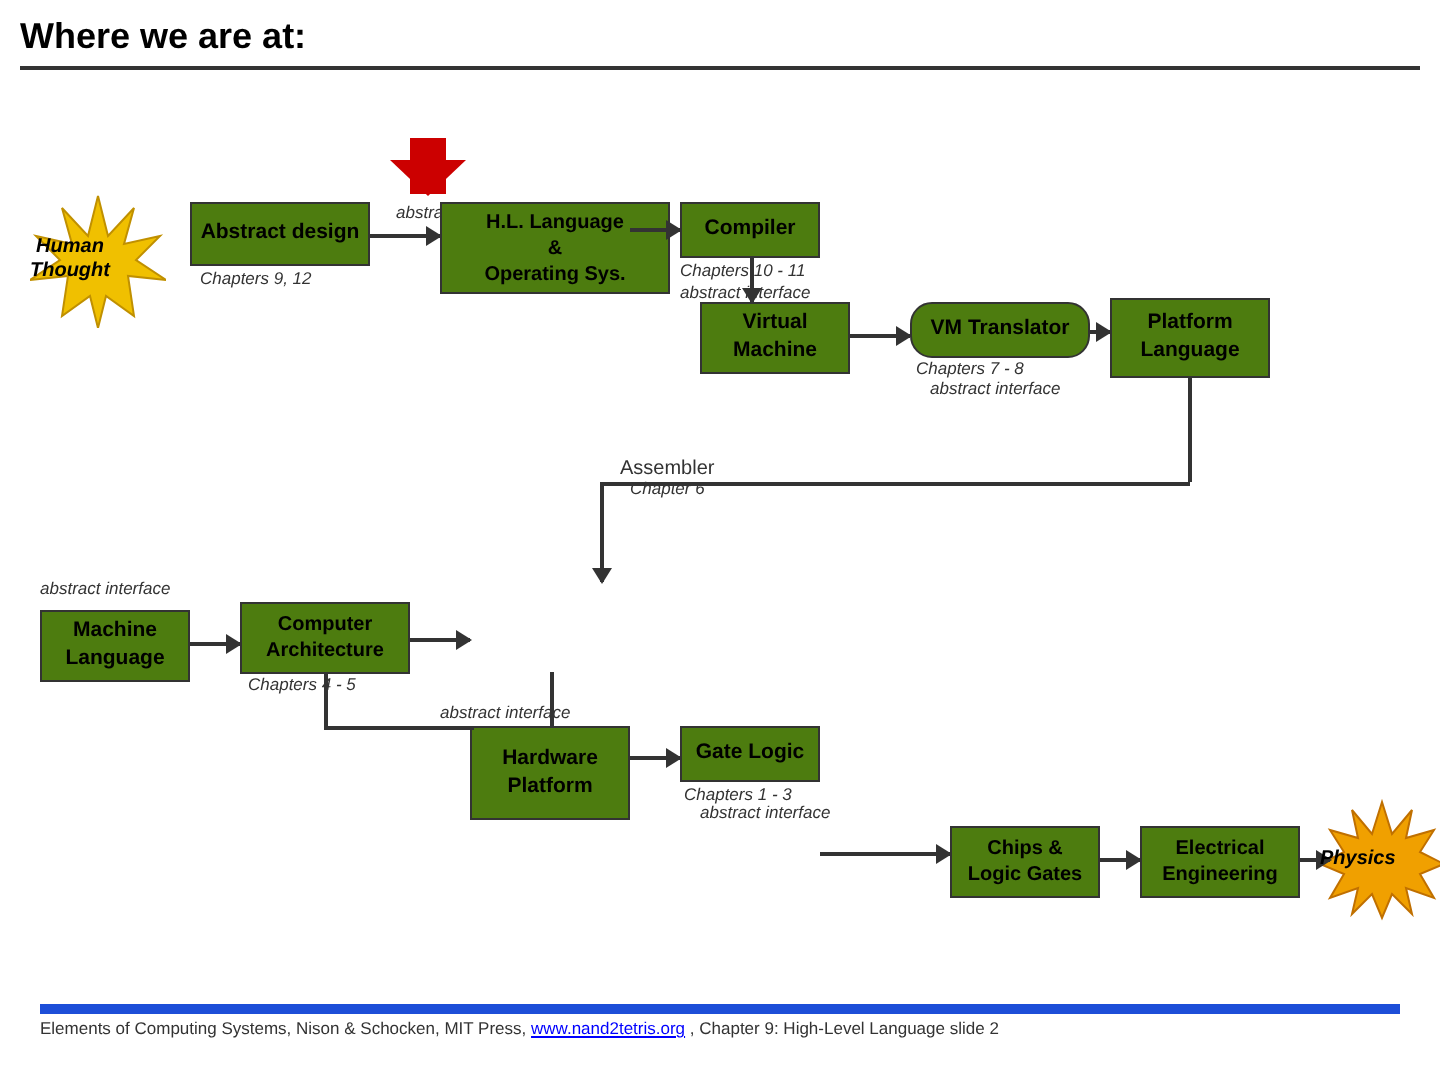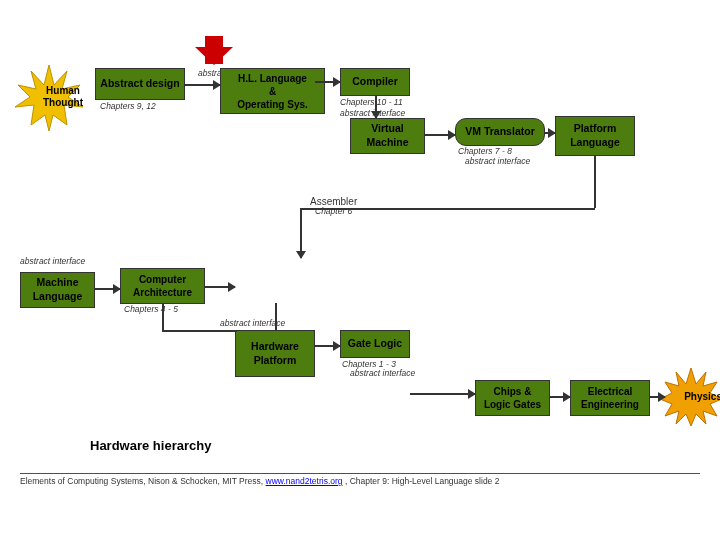--- a/index.html
+++ b/index.html
@@ -31,27 +31,28 @@
       position: relative;
       width: 100%;
       height: 480px;
     }
 
     
     .starburst {
       position: absolute;
       display: flex;
       align-items: center;
-      justify-content: flex-end;
+      justify-content: flex-start;
       text-align: center;
       font-weight: bold;
       font-size: 10px;
       color: #000;
       width: 68px;
       height: 68px;
+      font-style: italic;
     }
     .starburst svg {
       position: absolute;
       top: 0; left: 0;
       width: 100%; height: 100%;
     }
     .starburst-text {
       position: relative;
       z-index: 1;
       line-height: 1.2;
@@ -139,21 +140,21 @@
     }
 
     
     .footer {
       position: absolute;
       bottom: 2px;
       left: 10px;
       right: 10px;
       font-size: 8.5px;
       color: #333;
-      border-top: 1px solid #1d4ed8;
+      border-top: 5px solid #1d4ed8;
       padding-top: 2px;
     }
     .footer a {
       color: #00f;
       text-decoration: underline;
     }
 
     
     .h-line {
       position: absolute;
@@ -163,20 +164,21 @@
     .v-line {
       position: absolute;
       width: 1.5px;
       background: #333;
     }
   </style>
 </head>
 <body>
 
 <div class="page">
+  <div class="page-title">Where we are at:</div>
 
   <div class="main-content">
 
 
     <div class="starburst" style="left:5px; top:55px;">
       <svg viewBox="0 0 68 68" xmlns="http://www.w3.org/2000/svg">
         <polygon points="34,2 39,22 52,8 47,26 65,22 53,34 68,44 49,42 52,62 38,52 34,68 30,52 16,62 19,42 0,44 15,34 3,22 21,26 16,8 29,22" fill="#f0c000" stroke="#c09000" stroke-width="1"></polygon>
       </svg>
       <div class="starburst-text" style="white-space:pre-line;">Human
 Thought</div>
@@ -187,21 +189,21 @@
     </div>
 
     <div class="label-small" style="left:90px; top:93px;">Chapters 9, 12</div>
 
     <div class="arrow-down-red" style="left:195px; top:28px; height:28px;"></div>
 
     <div class="label-small" style="left:188px; top:60px;">abstract interface</div>
 
     <div class="arrow-right" style="left:175px; top:76px; width:35px;"></div>
 
-    <div class="box" style="left:210px; top:60px; width:105px; height:46px; font-size:10px;">
+    <div class="box" style="left:210px; top:60px; width:115px; height:46px; font-size:10px;">
       <span style="white-space:pre-line;">H.L. Language
 &amp; 
 Operating Sys.</span>
     </div>
 
     <div class="box" style="left:330px; top:60px; width:70px; height:28px;">
       <span>Compiler</span>
     </div>
 
     <div class="label-small" style="left:330px; top:89px;">Chapters 10 - 11</div>
@@ -298,22 +300,20 @@
 
     <div class="starburst" style="left:650px; top:358px; width:62px; height:62px;">
       <svg viewBox="0 0 62 62" xmlns="http://www.w3.org/2000/svg">
         <polygon points="31,2 36,18 46,6 43,20 57,16 50,27 62,33 50,38 57,50 43,45 46,58 36,48 31,60 26,48 16,58 19,45 5,50 12,38 0,33 12,27 5,16 19,20 16,6 26,18" fill="#f0a000" stroke="#c07000" stroke-width="1"></polygon>
       </svg>
       <div class="starburst-text">Physics</div>
     </div>
 
     <div class="arrow-right" style="left:640px; top:388px; width:15px;"></div>
 
-    <div style="position:absolute; left:80px; top:430px; font-size:13px; font-weight:bold;">Hardware
-hierarchy</div>
 
     <div class="v-line" style="left:152px; top:296px; height:26px;"></div>
     <div class="h-line" style="left:152px; top:322px; width:75px;"></div>
 
     <div class="footer">
       <span>Elements of Computing Systems, Nison &amp; Schocken, MIT Press,</span>
       <a href="#">www.nand2tetris.org</a>
       <span>, Chapter 9: High-Level Language
 slide 2</span>
     </div>

